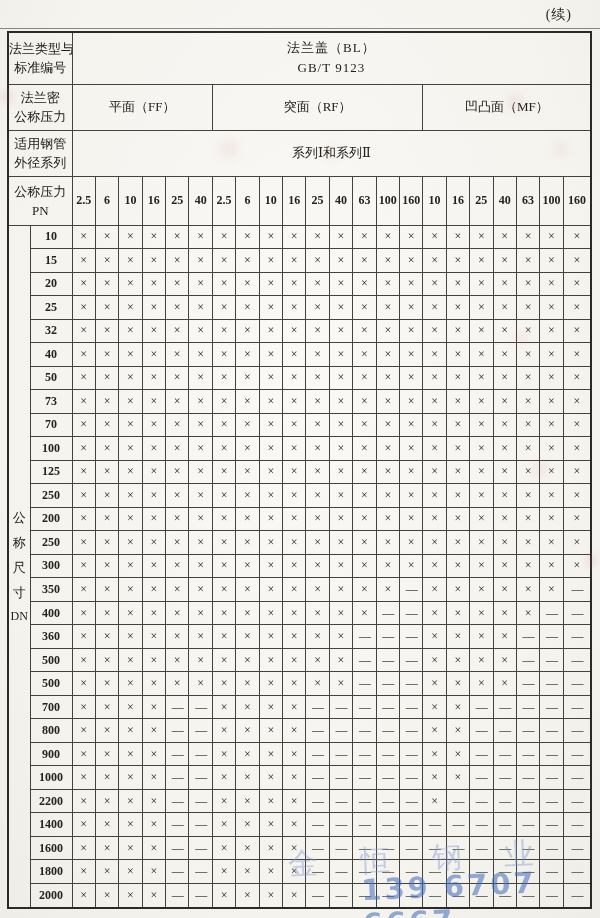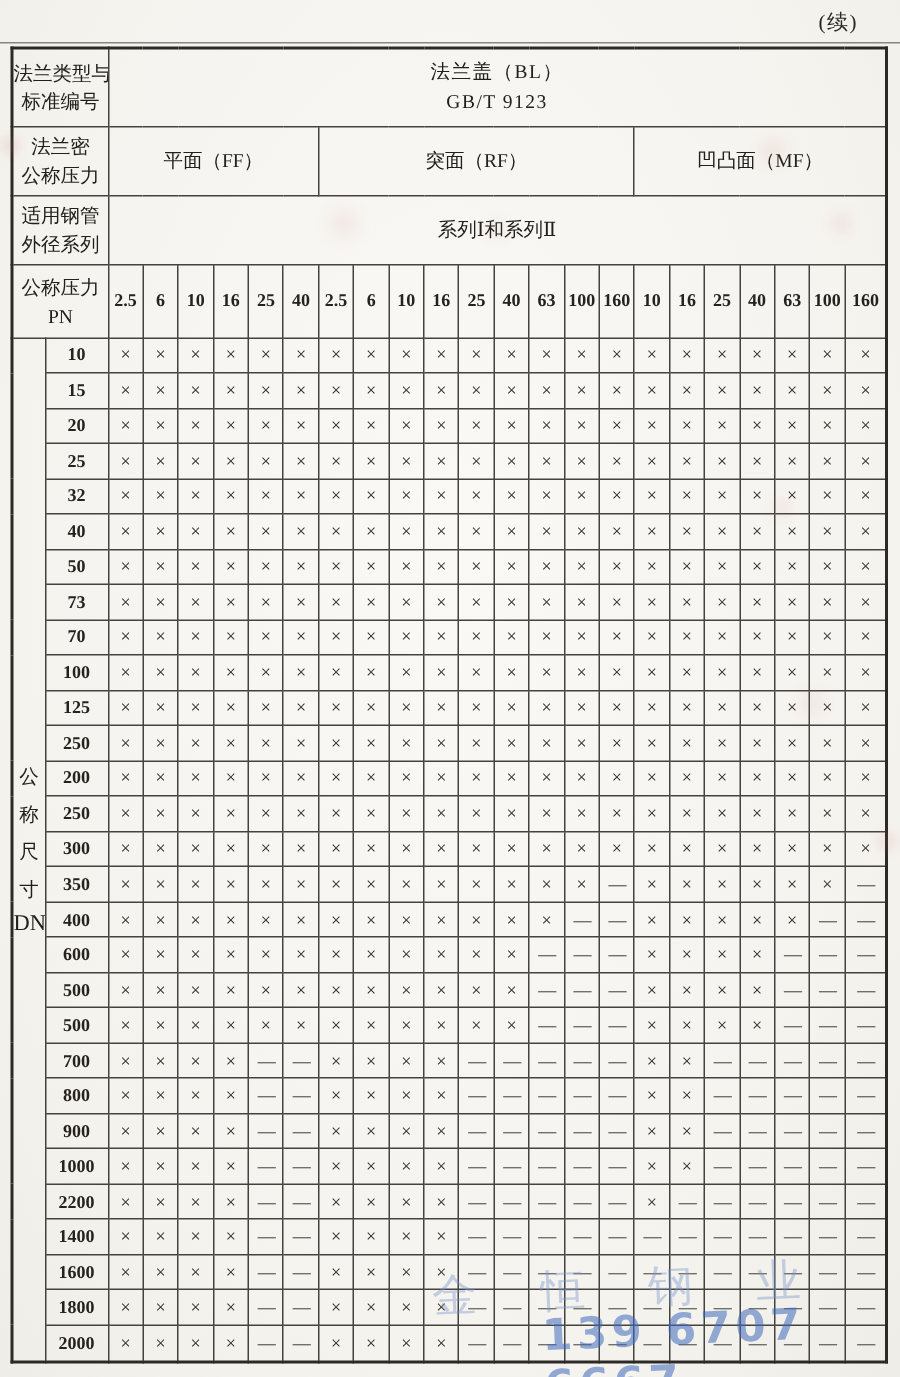--- a/index.html
+++ b/index.html
@@ -26,21 +26,21 @@
     padding:0;text-align:center;vertical-align:middle;
     overflow:hidden;white-space:nowrap;
   }
   td.lbl{font-size:13px;line-height:19px;color:#23201c;}
   td.ctr{font-size:13px;line-height:20px;color:#23201c;}
   td.ctr .ln{letter-spacing:1px;}
   tr.h1{height:52px;padding-left:24px;} tr.h2{height:46px;} tr.h3{height:46px;} tr.h4{height:49px;}
   td.pn{font-size:12px;font-weight:bold;color:#26221e;}
   td.vlabel{font-size:13px;color:#23201c;}
   td.vlabel div{line-height:25px;}
-  td.vlabel .dn-en{font-size:15px;line-height:22px;}
+  td.vlabel .dn-en{font-size:12px;line-height:22px;}
   td.dn{font-size:12px;font-weight:bold;color:#26221e;}
   td.sym{font-size:12px;color:#2b2620;}
   td.sym.dash{font-size:12px;letter-spacing:-1px;}
   
   .wm{position:absolute;pointer-events:none;transform:rotate(-2.5deg);}
   .wm-chars{
     left:288px;top:838px;font-size:30px;letter-spacing:42px;
     color:rgba(125,150,205,0.42);font-family:"Liberation Serif",serif;
   }
   .wm-phone{
@@ -560,21 +560,21 @@
           <td class="sym dash">—</td>
           <td class="sym">×</td>
           <td class="sym">×</td>
           <td class="sym">×</td>
           <td class="sym">×</td>
           <td class="sym">×</td>
           <td class="sym dash">—</td>
           <td class="sym dash">—</td>
         </tr>
         <tr>
-          <td class="dn">600</td>
+          <td class="dn">360</td>
           <td class="sym">×</td>
           <td class="sym">×</td>
           <td class="sym">×</td>
           <td class="sym">×</td>
           <td class="sym">×</td>
           <td class="sym">×</td>
           <td class="sym">×</td>
           <td class="sym">×</td>
           <td class="sym">×</td>
           <td class="sym">×</td>

